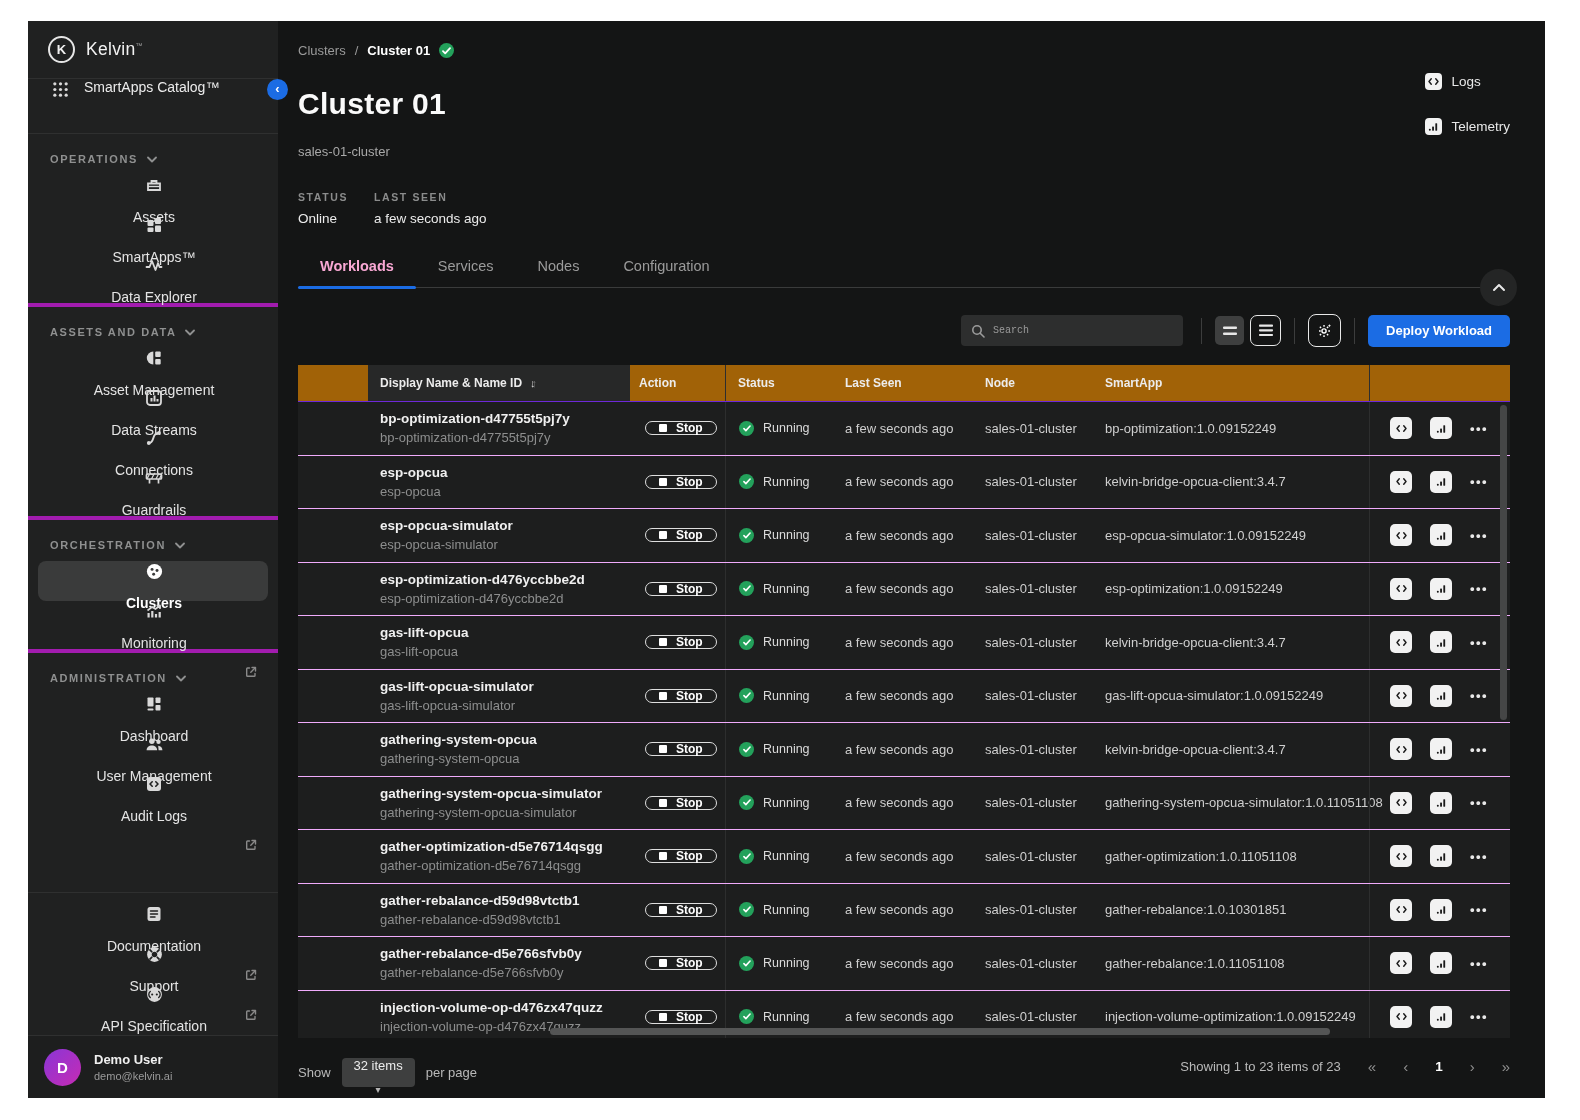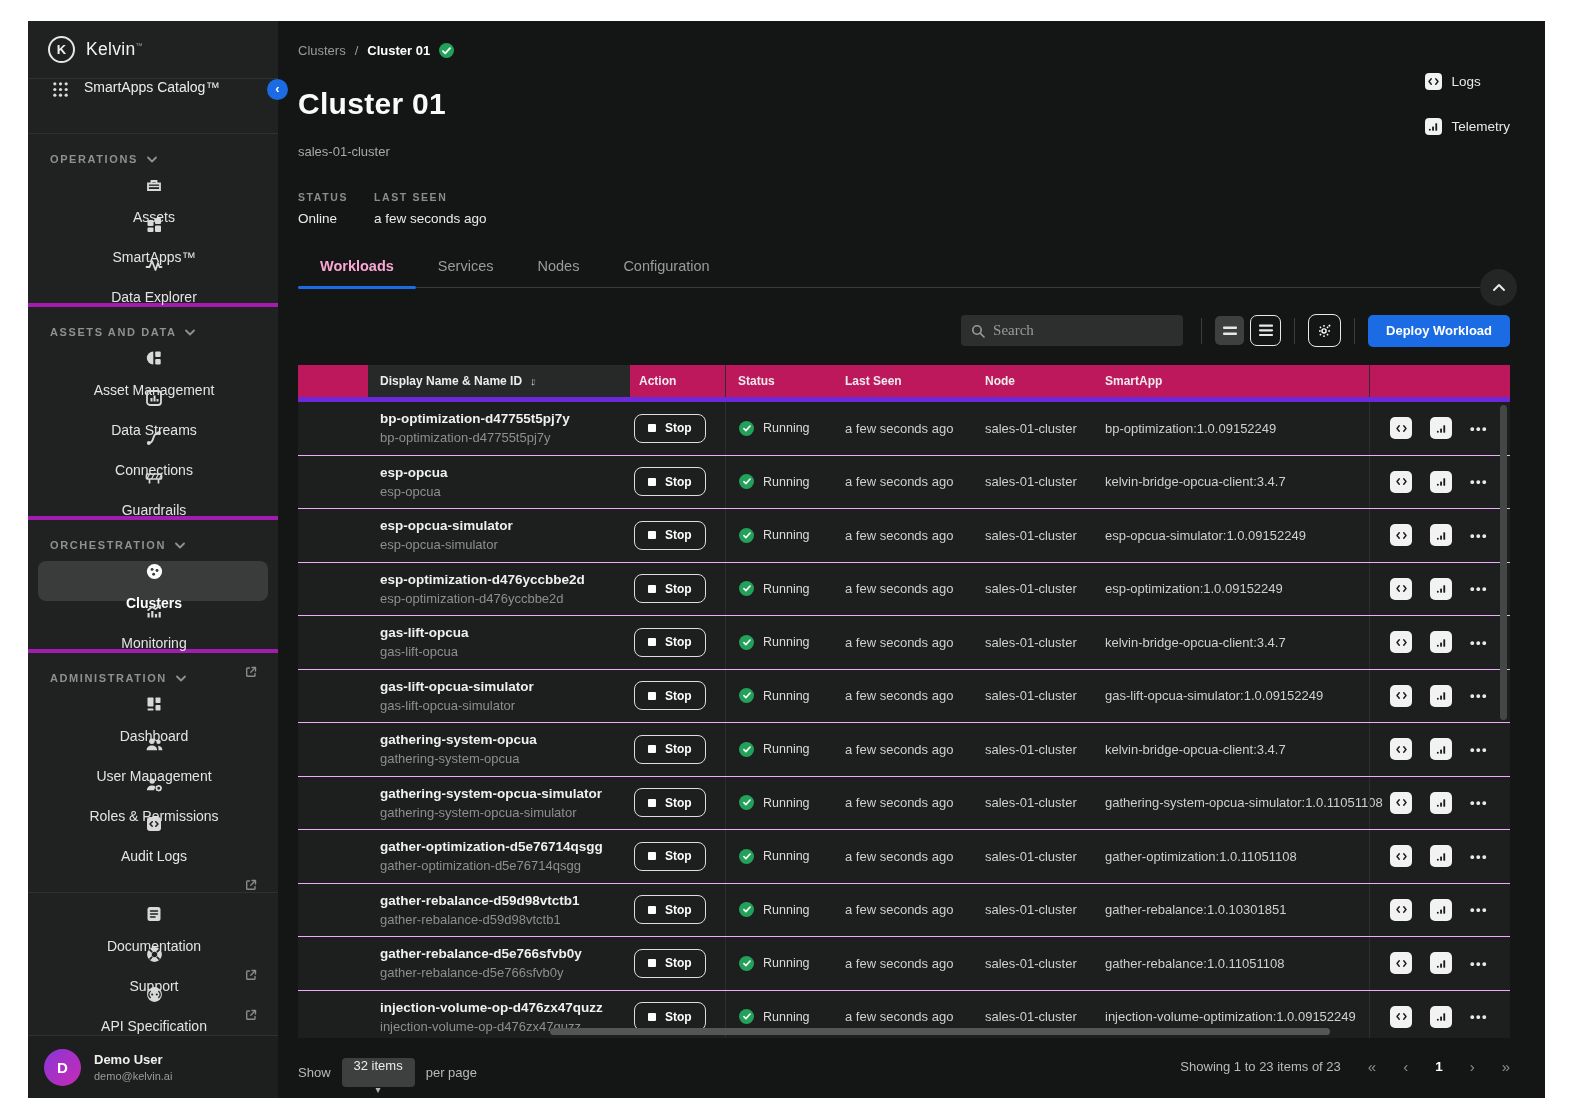--- a/index.html
+++ b/index.html
@@ -78,57 +78,57 @@
   .tab.active::after { content: ""; position: absolute; left: 0; right: 0; bottom: -2px;
                        height: 3px; background: #1b6ce4; border-radius: 2px; }
   .scroll-top-btn { position: absolute; right: -7px; bottom: -19px; width: 37px; height: 37px;
                     border-radius: 50%; background: #242525; border: none; display: flex;
                     align-items: center; justify-content: center; cursor: pointer; z-index: 3; }
 
   .toolbar { display: flex; align-items: center; justify-content: flex-end; gap: 13px; margin-top: 26px; }
   .search-box { width: 222px; height: 31px; background: #2d2e2e; border-radius: 4px;
                 display: flex; align-items: center; gap: 8px; padding: 0 10px; margin-right: 5px; }
   .search-input { background: transparent; border: none; outline: none; color: #14b8a6;
-                  font-size: 15px; width: 100%; font-family: Liberation Serif, serif; }
+                  font-size: 10px; width: 100%; font-family: Liberation Mono, monospace; }
   .search-input::placeholder { color: #9b9b9b; }
   .tb-divider { width: 1px; height: 26px; background: #3c3d3d; }
   .view-toggles { display: flex; gap: 6px; align-items: center; }
   .vt-btn { width: 29px; height: 29px; border-radius: 5px; background: #3e3f3f; border: none;
             display: flex; align-items: center; justify-content: center; cursor: pointer; }
   .vt-btn.selected { background: transparent; border: 1.5px solid #e8e8e8; border-radius: 7px;
                      width: 31px; height: 31px; }
   .gear-btn { width: 33px; height: 33px; border-radius: 8px; background: transparent;
               border: 1.5px solid #e8e8e8; display: flex; align-items: center;
               justify-content: center; cursor: pointer; }
   .deploy-btn { height: 32px; padding: 0 18px; background: #1b6ce4; color: #fff; border: none;
                 border-radius: 5px; font-size: 13px; font-weight: 700; cursor: pointer;
                 font-family: inherit; }
 
   
   .wtable { margin-top: 18px; position: relative; background: #1d1e1e; }
   .thead, .trow { display: grid;
                   grid-template-columns: 70px 262px 95px 108px 140px 120px 276px 1fr;
                   align-items: center; }
-  .thead { height: 37px; background: #be185d; border-bottom: 5px solid #6d28d9;
+  .thead { height: 37px; background: #a16207; border-bottom: 1px solid #6d28d9;
            font-size: 12px; font-weight: 700; color: #ececec; }
   .th-name { background: #272828; height: 100%; display: flex; align-items: center;
              padding-left: 12px; gap: 8px; cursor: pointer; }
   .sort-desc { color: #d8d8d8; font-size: 11px; margin-right: -4px; }
   .sort-asc { color: #777; font-size: 11px; }
   .th { padding-left: 12px; }
   .th-action { padding-left: 9px; }
   .bl { border-left: 1px solid #2d2e2e; align-self: stretch; display: flex; align-items: center; }
   .tbody { height: 636px; overflow: hidden; }
   .trow { height: 53.5px; border-bottom: 1px solid #f0abfc; background: #1d1e1e; }
   .c1 { padding-left: 12px; min-width: 0; }
   .dn { font-size: 13.5px; font-weight: 700; color: #f0f0f0; white-space: nowrap; }
   .nid { font-size: 13px; color: #8d8e8e; margin-top: 4px; white-space: nowrap; }
-  .stop-btn { display: flex; align-items: center; gap: 9px; height: 29px; padding: 0 13px;
+  .stop-btn { display: flex; align-items: center; gap: 9px; height: 14px; padding: 0 13px;
               background: transparent; border: 1.5px solid #dedede; border-radius: 8px;
-              color: #fff; font-size: 12px; font-weight: 700; margin-left: 4px; cursor: pointer;
+              color: #fff; font-size: 12px; font-weight: 700; margin-left: 15px; cursor: pointer;
               font-family: inherit; }
   .stop-sq { width: 8px; height: 8px; background: #fff; border-radius: 1px; }
   .status-cell { gap: 9px; padding-left: 13px; display: flex; align-items: center; }
   .status-badge { width: 15px; height: 15px; border-radius: 50%; background: #23a15b;
                   display: inline-flex; align-items: center; justify-content: center; flex-shrink: 0; }
   .status-text { font-size: 12.5px; color: #dcdcdc; }
   .cell { font-size: 13px; color: #cfcfcf; padding-left: 12px; white-space: nowrap; }
   .icons-cell { display: flex; align-items: center; gap: 18px; padding-left: 20px; height: 100%; }
   .mini-chip { width: 22px; height: 22px; border-radius: 5px; background: #f2f2f2; border: none;
                display: flex; align-items: center; justify-content: center; cursor: pointer; }
@@ -361,34 +361,20 @@
                   <circle cx="6.5" cy="6" r="2.6"></circle>
                   <path d="M1.5 14.5c0-2.8 2.2-4.5 5-4.5s5 1.7 5 4.5z"></path>
                   <circle cx="12.8" cy="6.5" r="2.1"></circle>
                   <path d="M12.5 10.3c2.3.2 4 1.8 4 4.2h-3.6z"></path>
                 </svg>
               </span>
     <span class="side-label">User Management</span>
 
   </div>
 
-  <div class="side-item">
-    <span class="side-icon">
-                <svg width="19" height="19" viewBox="0 0 18 18">
-                  <circle cx="6.8" cy="5.8" r="2.6" fill="currentColor"></circle>
-                  <path d="M1.8 14.5c0-2.8 2.2-4.5 5-4.5 1.2 0 2.3.3 3.2.9l-1.5 3.6z" fill="currentColor"></path>
-                  <g fill="none" stroke="currentColor" stroke-width="1.4">
-                    <circle cx="13" cy="12.5" r="2.1"></circle>
-                    <path d="M13 9.5v1M13 14.5v1M16 12.5h-1M11 12.5h-1M15.1 10.4l-.7.7M11.6 13.9l-.7.7M15.1 14.6l-.7-.7M11.6 11.1l-.7-.7"></path>
-                  </g>
-                </svg>
-              </span>
-    <span class="side-label">Roles &amp; Permissions</span>
-
-  </div>
 
   <div class="side-item">
     <span class="side-icon">
                 <svg width="18" height="18" viewBox="0 0 18 18">
                   <rect x="2" y="2" width="14" height="14" rx="3" fill="currentColor"></rect>
                   <path d="M7.2 6.8L5 9l2.2 2.2M10.8 6.8L13 9l-2.2 2.2" fill="none" stroke="#202121" stroke-width="1.6" stroke-linecap="round" stroke-linejoin="round"></path>
                 </svg>
               </span>
     <span class="side-label">Audit Logs</span>
     <span class="ext-icon">

